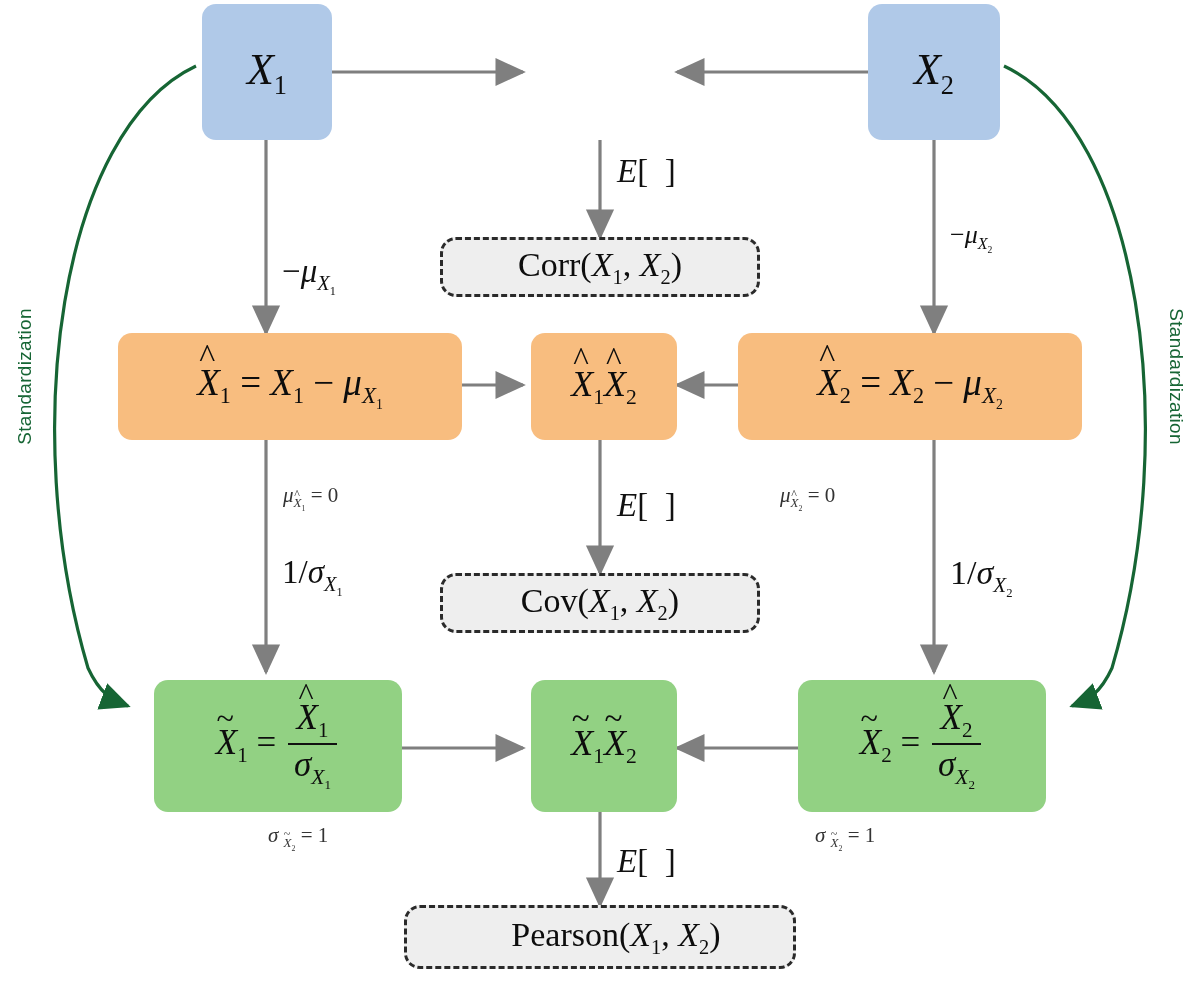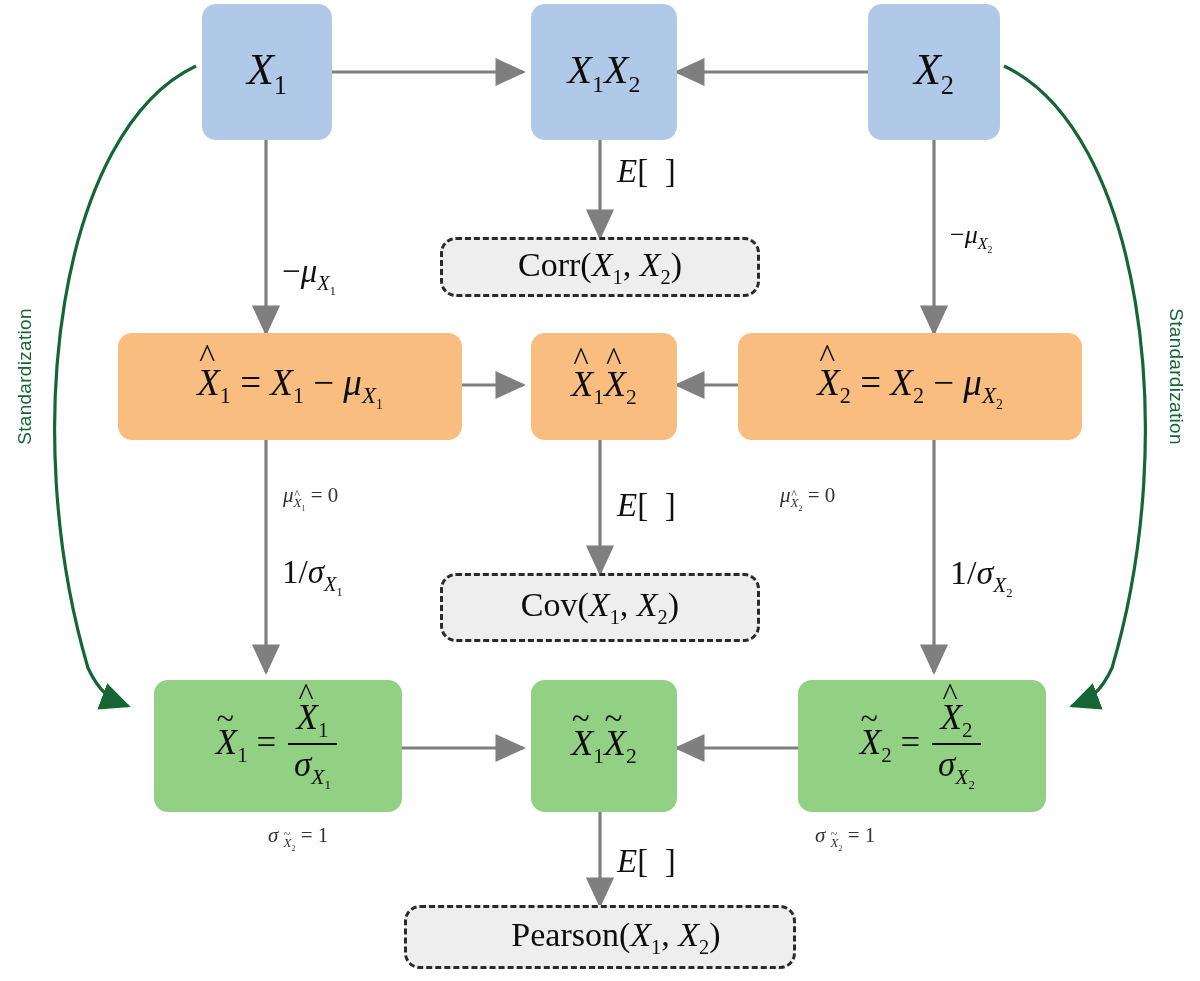--- a/index.html
+++ b/index.html
@@ -140,25 +140,20 @@
       <path d="M1004,66 C1140,130 1182,430 1112,668 C1100,694 1088,700 1072,706"></path>
     </g>
   </svg>
 
   <div class="node blue" style="left:202px; top:4px; width:130px; height:136px; font-size:44px;">
     <span>
       <span class="mi">X</span><span class="sub2">1</span>
     </span>
   </div>
 
-  <div class="node blue" style="left:531px; top:4px; width:146px; height:136px; font-size:40px;">
-    <span>
-      <span class="mi">X</span><span class="sub2">1</span><span class="mi">X</span><span class="sub2">2</span>
-    </span>
-  </div>
 
   <div class="node blue" style="left:868px; top:4px; width:132px; height:136px; font-size:44px;">
     <span>
       <span class="mi">X</span><span class="sub2">2</span>
     </span>
   </div>
 
   <div class="node orange" style="left:118px; top:333px; width:344px; height:107px; font-size:37px;">
     <span>
       <span class="acc"><span class="mark">^</span><span class="mi">X</span></span><span class="sub2">1</span>
@@ -212,21 +207,21 @@
       </span>
     </span>
   </div>
 
   <div class="node result" style="left:440px; top:237px; width:320px; height:60px; font-size:34px;">
     <span>
       <span style="font-style:normal;">Corr(</span><span class="mi">X</span><span class="sub2">1</span><span style="font-style:normal;">,&nbsp;</span><span class="mi">X</span><span class="sub2">2</span><span style="font-style:normal;">)</span>
     </span>
   </div>
 
-  <div class="node result" style="left:440px; top:573px; width:320px; height:69px; font-size:34px;">
+  <div class="node result" style="left:440px; top:573px; width:320px; height:60px; font-size:34px;">
     <span>
       <span style="font-style:normal;">Cov(</span><span class="mi">X</span><span class="sub2">1</span><span style="font-style:normal;">,&nbsp;</span><span class="mi">X</span><span class="sub2">2</span><span style="font-style:normal;">)</span>
     </span>
   </div>
 
   <div class="node result" style="left:404px; top:905px; width:392px; height:64px; font-size:34px;padding-left:32px;">
     <span>
       <span style="font-style:normal;">Pearson(</span><span class="mi">X</span><span class="sub2">1</span><span style="font-style:normal;">,&nbsp;</span><span class="mi">X</span><span class="sub2">2</span><span style="font-style:normal;">)</span>
     </span>
   </div>

